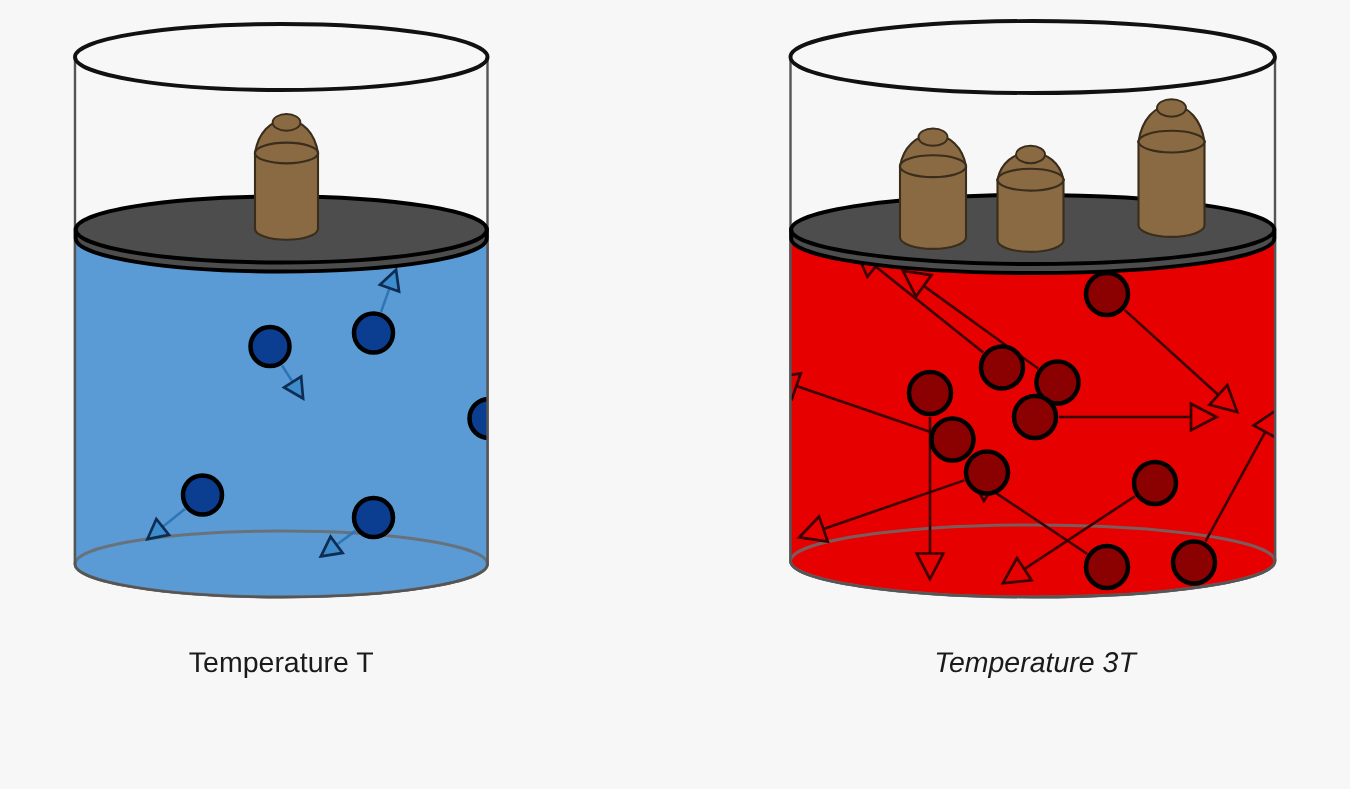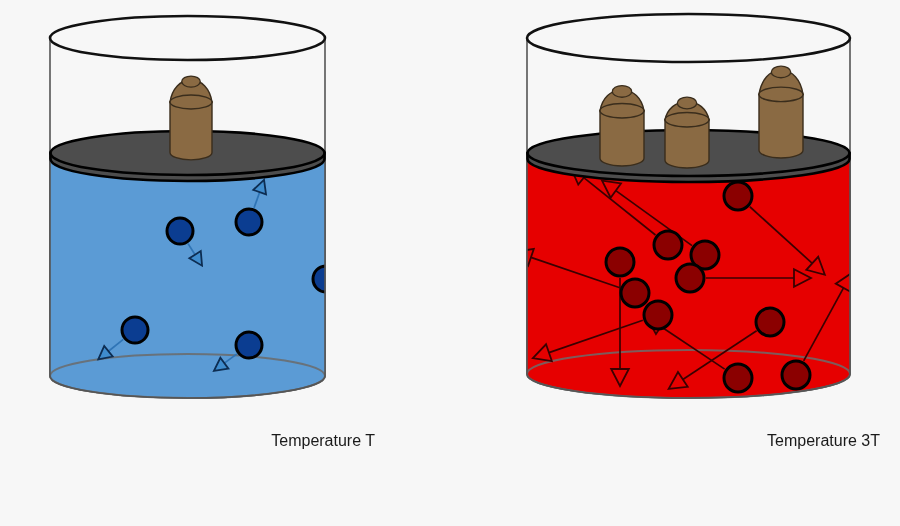--- a/index.html
+++ b/index.html
@@ -16,35 +16,36 @@
   }
   #stage {
     position: absolute;
     left: 0;
     top: 0;
     width: 900px;
     height: 526px;
   }
   .caption {
     position: absolute;
-    font-size: 16px;
+    font-size: 19px;
     color: #1a1a1a;
-    text-align: right;
+    text-align: center;
     white-space: nowrap;
     font-family: "Liberation Sans", sans-serif;
   }
   #caption-left {
     left: 0px;
     top: 432px;
     width: 375px;
   }
   #caption-right {
     left: 500px;
     top: 432px;
     width: 380px;
+    font-style: italic;
   }
 </style>
 </head>
 <body>
 
 <div id="stage">
   <svg id="scene" width="900" height="526" viewBox="0 0 900 526" xmlns="http://www.w3.org/2000/svg">
       <g>
         <defs>
           <clipPath id="clip-cold">

